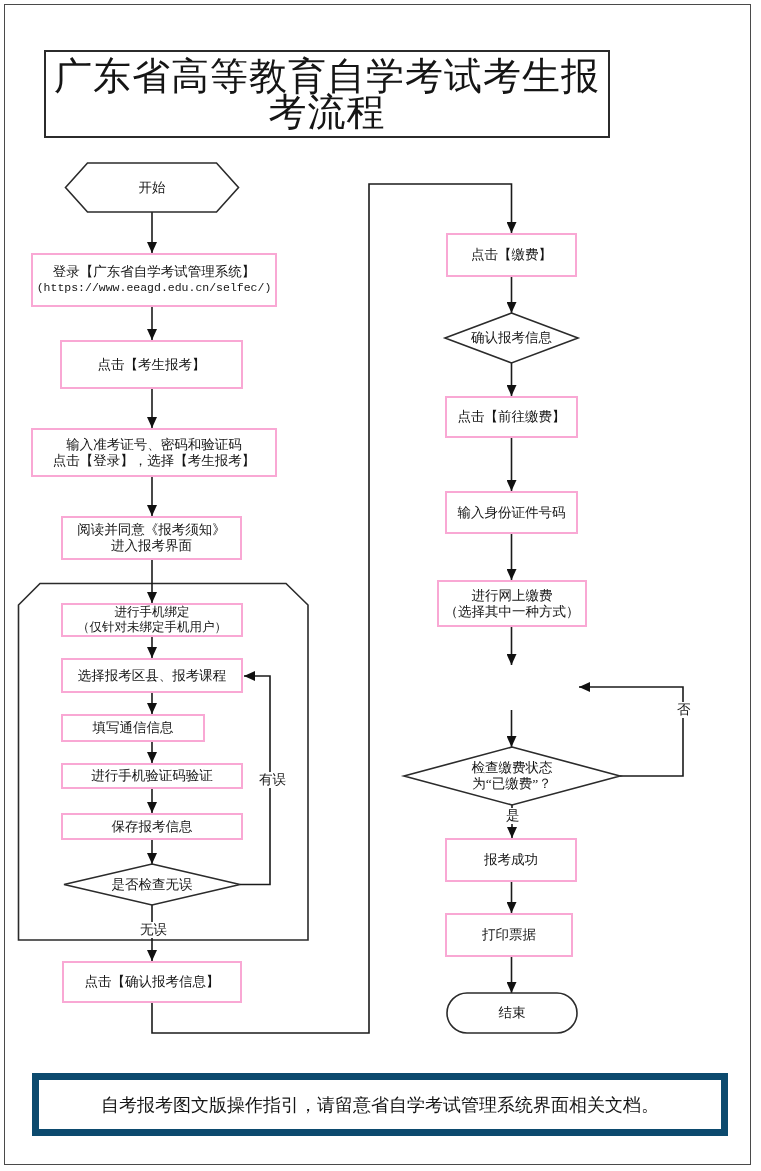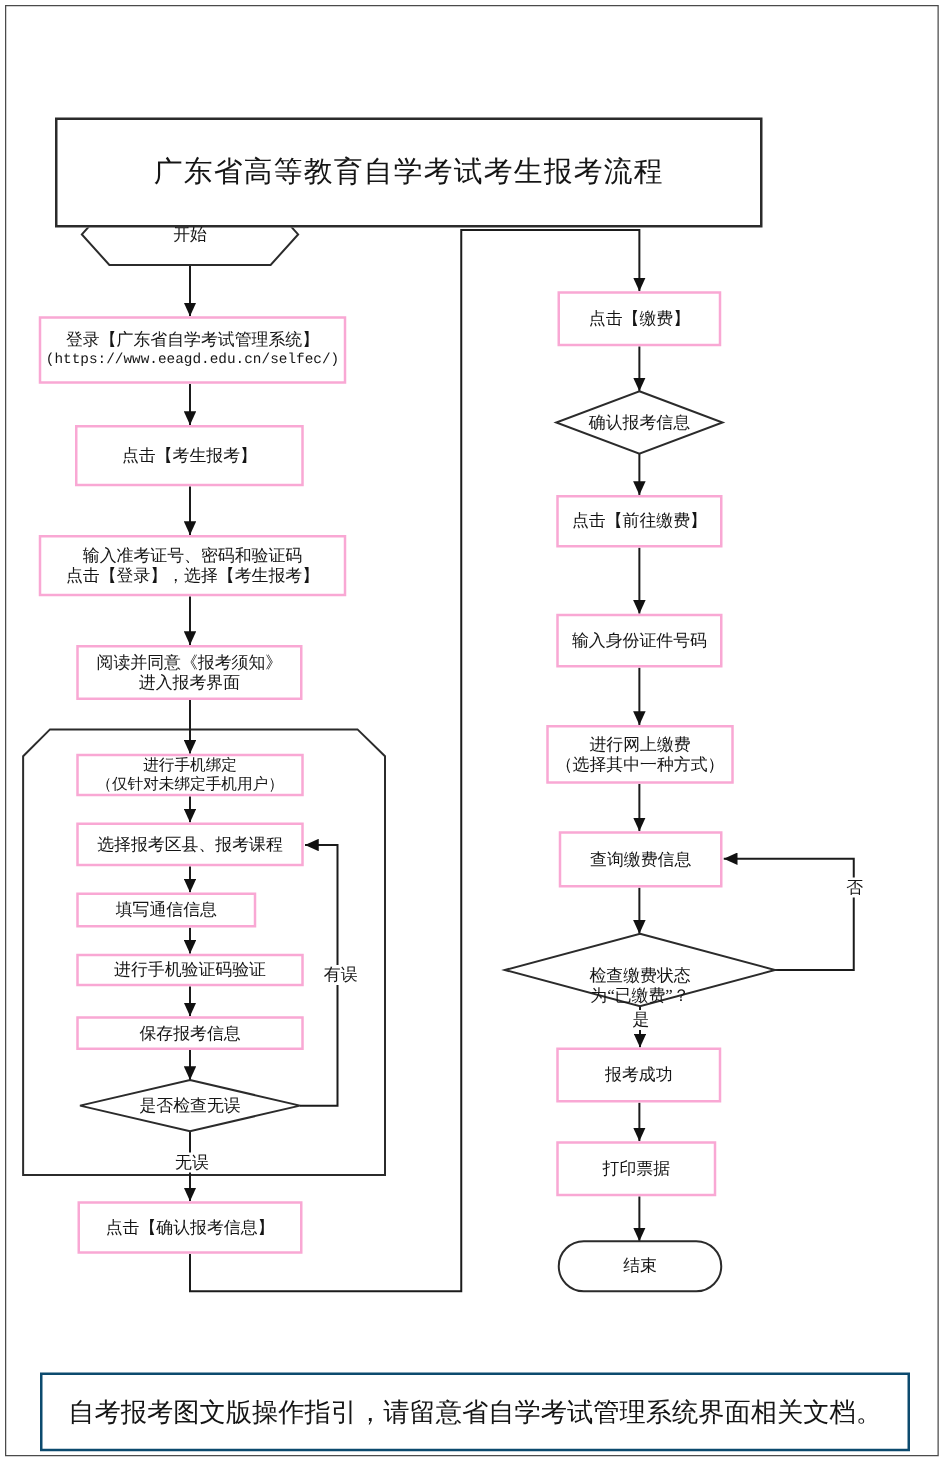--- a/index.html
+++ b/index.html
@@ -12,22 +12,22 @@
     border:1px solid #4a4a4a;box-sizing:border-box;
   }
   .wires{position:absolute;left:0;top:0;width:761px;height:1171px;}
   .node{
     position:absolute;box-sizing:border-box;
     display:flex;flex-direction:column;align-items:center;justify-content:center;
     text-align:center;font-size:13.5px;line-height:16px;color:#151515;
   }
   .rect{border:2px solid #f9a8d4;background:#fff;}
   .overlay{background:transparent;border:none;}
-  .title-box{border:2px solid #2b2b2b;background:#fff;font-size:23px;line-height:36px;letter-spacing:1px;margin-top:44px;}
-  .footer-box{border:2px solid #0c4a6e;background:#fff;font-size:21px;line-height:26px;margin-top:25px;}
+  .title-box{border:2px solid #2b2b2b;background:#fff;font-size:38px;line-height:36px;letter-spacing:1px;}
+  .footer-box{border:7px solid #0c4a6e;background:#fff;font-size:18px;line-height:26px;}
   .mono{font-family:Liberation Mono, monospace;font-size:11.5px;letter-spacing:0;}
   .small{font-size:12.5px;line-height:15px;}
   .edge-label{
     position:absolute;background:#fff;padding:0 2px;font-size:13.5px;line-height:16px;color:#151515;
   }
 </style>
 </head>
 <body>
 
 <div class="page">
@@ -147,25 +147,22 @@
 
   <div class="node rect" style="left:445px;top:491px;width:133px;height:43px;">
     <span>输入身份证件号码</span>
   </div>
 
   <div class="node rect" style="left:437px;top:580px;width:150px;height:47px;">
     <span>进行网上缴费</span>
     <span>（选择其中一种方式）</span>
   </div>
 
-  <div class="node rect" style="left:447px;top:665px;width:131px;height:45px;">
-    <span>查询缴费信息</span>
-  </div>
 
-  <div class="node overlay" style="left:404px;top:747px;width:216px;height:58px;justify-content:flex-end;">
+  <div class="node overlay" style="left:404px;top:747px;width:216px;height:58px;">
     <span>检查缴费状态</span>
     <span>为“已缴费”？</span>
   </div>
 
   <div class="node rect" style="left:445px;top:838px;width:132px;height:44px;">
     <span>报考成功</span>
   </div>
 
   <div class="node rect" style="left:445px;top:913px;width:128px;height:44px;">
     <span>打印票据</span>

